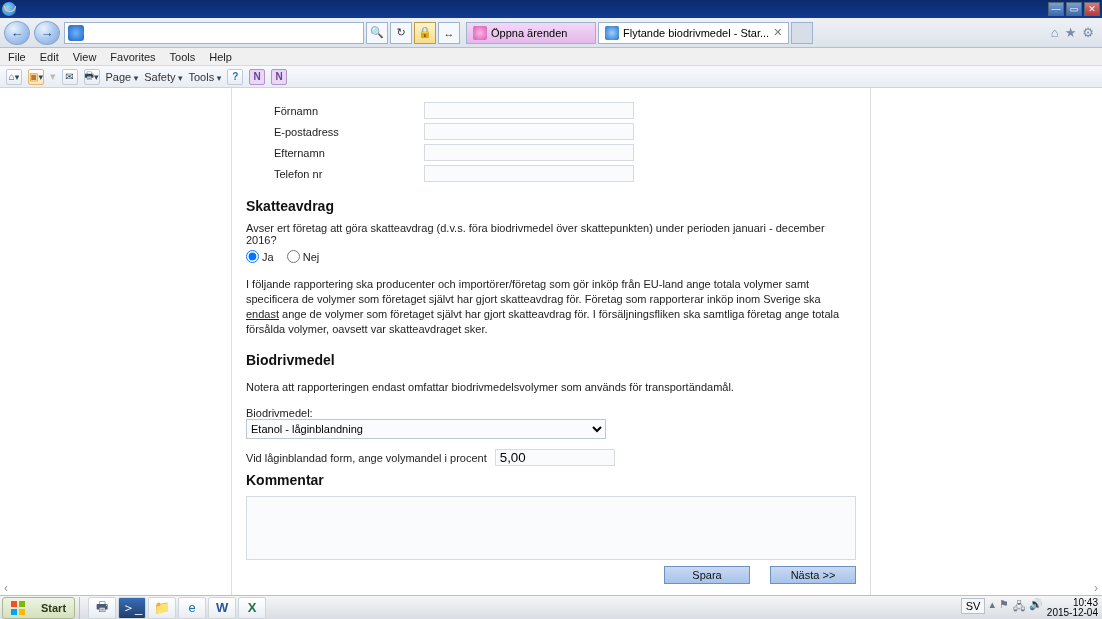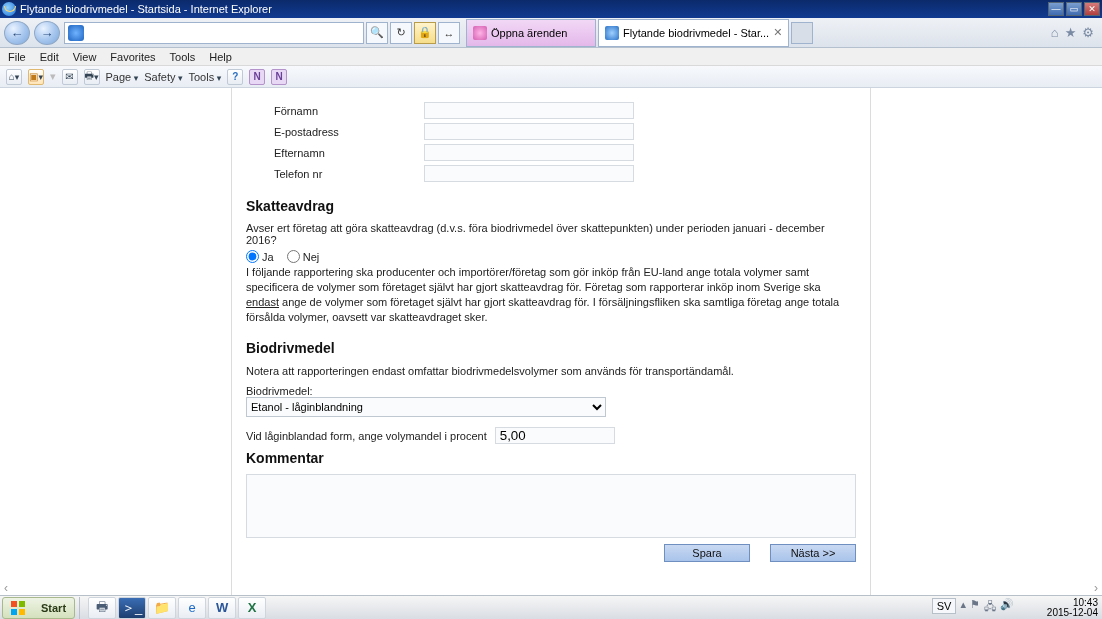--- a/index.html
+++ b/index.html
@@ -83,21 +83,21 @@
     font-size:11px;color:#333;
   }
   .lock {
     height:22px;width:22px;border:1px solid #b79d4b;
     background:linear-gradient(#fff4cc,#f5dd8a);
     display:flex;align-items:center;justify-content:center;
     font-size:11px;color:#6a5a18;
   }
   .tabstrip { display:flex; align-items:center; gap:2px; margin-left:4px; }
   .tab {
-    height:28px; min-width:130px;
+    height:22px; min-width:130px;
     border:1px solid #9fb3ce;
     display:flex;align-items:center;gap:4px;
     padding:0 6px;
     font-size:11px;
   }
   .tab.active { background:#fff; }
   .tab.other { background: linear-gradient(#f2d8f6,#e4b8ea); }
   .tab .favicon {
     width:14px;height:14px;border-radius:2px;
     background: radial-gradient(circle,#ffb3e6,#d45fb1);
@@ -163,21 +163,21 @@
     height:17px;
     width:210px;
   }
   h3.section {
     font-size:14px; font-weight:bold; color:#111;
     margin:16px 0 8px 0;
   }
   .q { margin:4px 0; }
   .radio { display:inline-flex; align-items:center; gap:3px; margin-right:10px; }
   .radio input { margin:0; }
-  .para { margin:0 0; line-height:1.35; }
+  .para { margin:12px 0; line-height:1.35; }
   .under { text-decoration: underline; }
   .selectrow { display:flex; align-items:center; }
   select.sel {
     width:360px; height:20px;
     background:#fafbfc;border:1px solid #bfc7d1;
     font-size:11px;
   }
   .pctrow { display:flex; align-items:center; gap:8px; margin:10px 0 4px 0;}
   .pctrow .pcttxt {
     border:1px solid #d6dbe2;background:#fafbfc;height:17px;width:120px;
@@ -239,36 +239,35 @@
     border-radius:2px;
     background:linear-gradient(#fff,#e9edf3);
     display:flex;align-items:center;justify-content:center;
     font-size:13px;
     margin-right:2px;
   }
   .tray { margin-left:auto; display:flex; align-items:flex-start; gap:4px; padding-right:4px;}
   .tray .lang {
     border:1px solid #b7bfc8; padding:1px 4px; background:#f5f7fa;
   }
-  .tray .clock { text-align:right; line-height:1; font-size:10px;margin-left:29px; }
+  .tray .clock { text-align:right; line-height:1; font-size:10px; }
   .tray .ticon { color:#6a7688; font-size:11px;}
   .tb-ie { color:#1e6bc7; }
   .tb-word { color:#2b579a; font-weight:bold; }
   .tb-excel { color:#217346; font-weight:bold; }
   .tb-folder { color:#caa74b; }
   .tb-ps { color:#fff; background: linear-gradient(#3a6db4,#1e3f70); }
   .tb-print { color:#4a5b74; }
 </style>
 </head>
 <body>
 
 <div class="titlebar">
   <div class="left">
     <span class="icon-ie"></span>
-    <span>Flytande biodrivmedel - Startsida - Internet Explorer</span>
   </div>
   <div class="winbtns">
     <div class="winbtn">—</div>
     <div class="winbtn">▭</div>
     <div class="winbtn close">✕</div>
   </div>
 </div>
 
 <div class="addrrow">
   <div class="navbtn">←</div>

